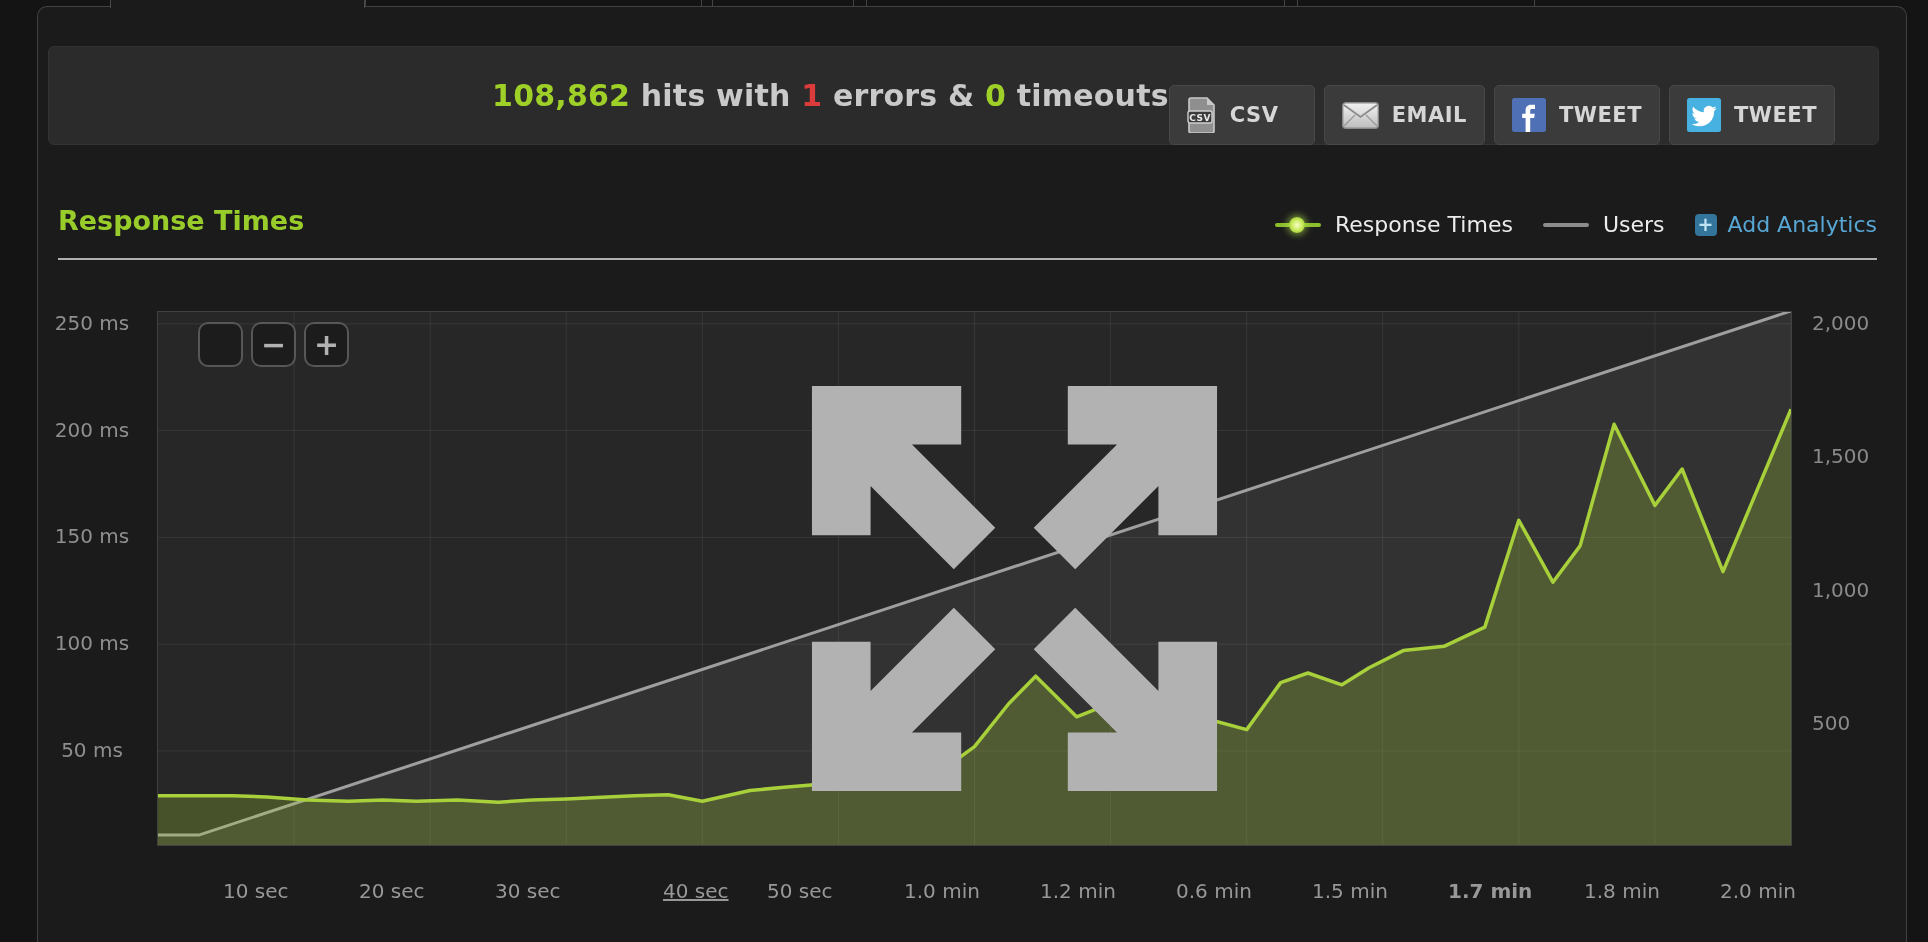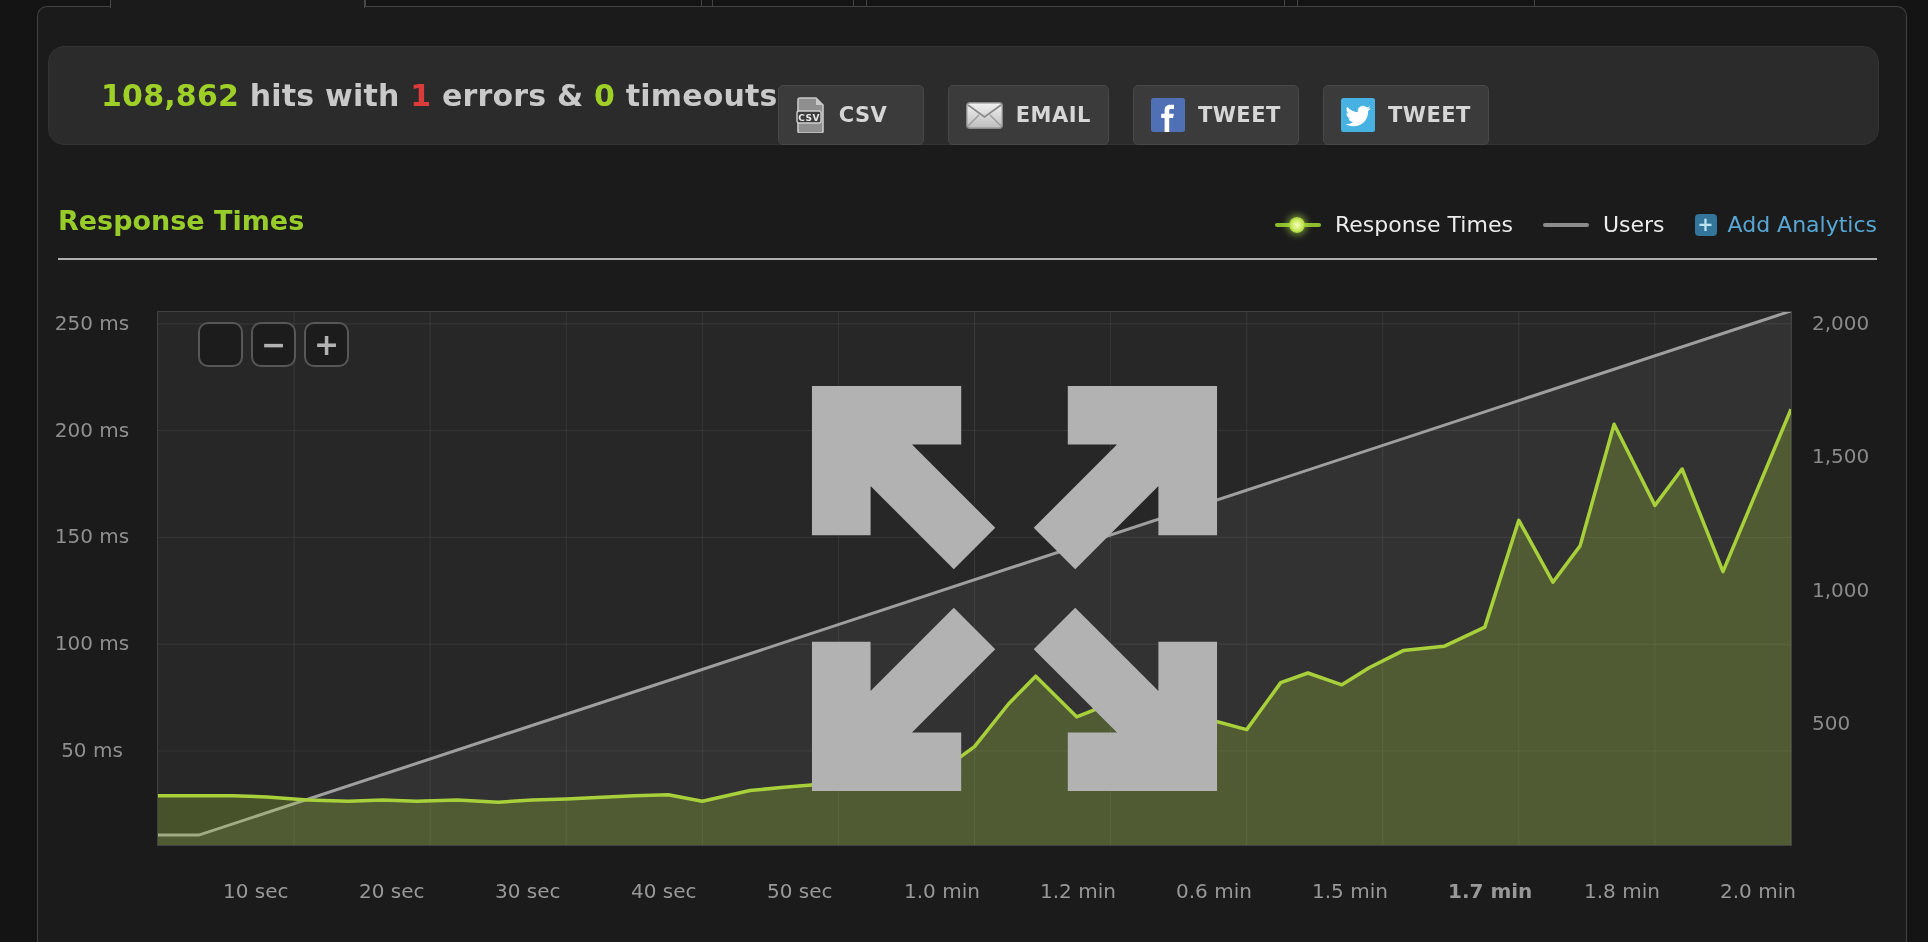--- a/index.html
+++ b/index.html
@@ -9,24 +9,24 @@
   
   .tab-frag{position:absolute;top:0;height:6px;border-left:1px solid #454545;border-right:1px solid #454545;}
   .tab-active{position:absolute;top:0;height:8px;background:#1b1b1b;border-left:1px solid #4a4a4a;border-right:1px solid #4a4a4a;z-index:3;}
 
   
   .panel{position:absolute;left:37px;top:6px;width:1868px;height:940px;background:#1b1b1b;
          border:1px solid #424242;border-bottom:none;border-radius:10px 10px 0 0;z-index:1;}
 
   
   .summary-bar{position:absolute;left:48px;top:46px;width:1829px;height:97px;background:#2b2b2b;
-               border:1px solid #333;border-radius:16px;display:flex;align-items:center;justify-content:flex-start;z-index:4;}
+               border:1px solid #333;border-radius:6px;display:flex;align-items:center;justify-content:flex-end;z-index:4;}
   .summary-text{margin-left:52px;font-size:30px;font-weight:700;color:#c9c9c9;letter-spacing:.2px;white-space:nowrap;}
   .val-green{color:#9fd028;} .val-red{color:#dc3b3b;}
-  .btn-row{display:flex;gap:24px;margin-right:43px;margin-top:39px;}
+  .btn-row{display:flex;gap:9px;margin-right:43px;margin-top:39px;}
   .tool-btn{height:58px;min-width:110px;padding:0 17px;background:#3b3b3b;border:1px solid #484848;border-radius:5px;
             display:flex;align-items:center;gap:13px;color:#d6d6d6;font-size:21px;font-weight:600;letter-spacing:.5px;cursor:pointer;}
   .tool-btn .ic{display:flex;align-items:center;justify-content:center;}
 
   
   .section-heading{position:absolute;left:58px;top:205px;font-size:27px;font-weight:600;color:#98cc2a;z-index:4;}
   .heading-rule{position:absolute;left:58px;top:258px;width:1819px;height:2px;background:#c9c9c9;opacity:.85;z-index:4;}
   .legend{position:absolute;top:212px;right:51px;display:flex;align-items:center;gap:30px;z-index:4;}
   .legend-item{display:flex;align-items:center;gap:14px;cursor:pointer;}
   .legend-label{font-size:22px;color:#ececec;}
@@ -189,21 +189,21 @@
       <div class="axis-label axis-left" style="top:521px;">150 ms</div>
       <div class="axis-label axis-left" style="top:415px;">200 ms</div>
       <div class="axis-label axis-left" style="top:308px;">250 ms</div>
       <div class="axis-label axis-right" style="top:708px;">500</div>
       <div class="axis-label axis-right" style="top:575px;">1,000</div>
       <div class="axis-label axis-right" style="top:441px;">1,500</div>
       <div class="axis-label axis-right" style="top:308px;">2,000</div>
       <div class="axis-label axis-x" style="left:223px;">10 sec</div>
       <div class="axis-label axis-x" style="left:359px;">20 sec</div>
       <div class="axis-label axis-x" style="left:495px;">30 sec</div>
-      <div class="axis-label axis-x" style="left:631px;">40 sec</div>
+      <div class="axis-label axis-x" style="left:663px;text-decoration:underline;">40 sec</div>
       <div class="axis-label axis-x" style="left:767px;">50 sec</div>
       <div class="axis-label axis-x" style="left:904px;">1.0 min</div>
       <div class="axis-label axis-x" style="left:1040px;">1.2 min</div>
       <div class="axis-label axis-x" style="left:1176px;">0.6 min</div>
       <div class="axis-label axis-x" style="left:1312px;">1.5 min</div>
       <div class="axis-label axis-x" style="left:1448px;font-weight:bold;">1.7 min</div>
       <div class="axis-label axis-x" style="left:1584px;">1.8 min</div>
       <div class="axis-label axis-x" style="left:1720px;">2.0 min</div>
     </div>
 

